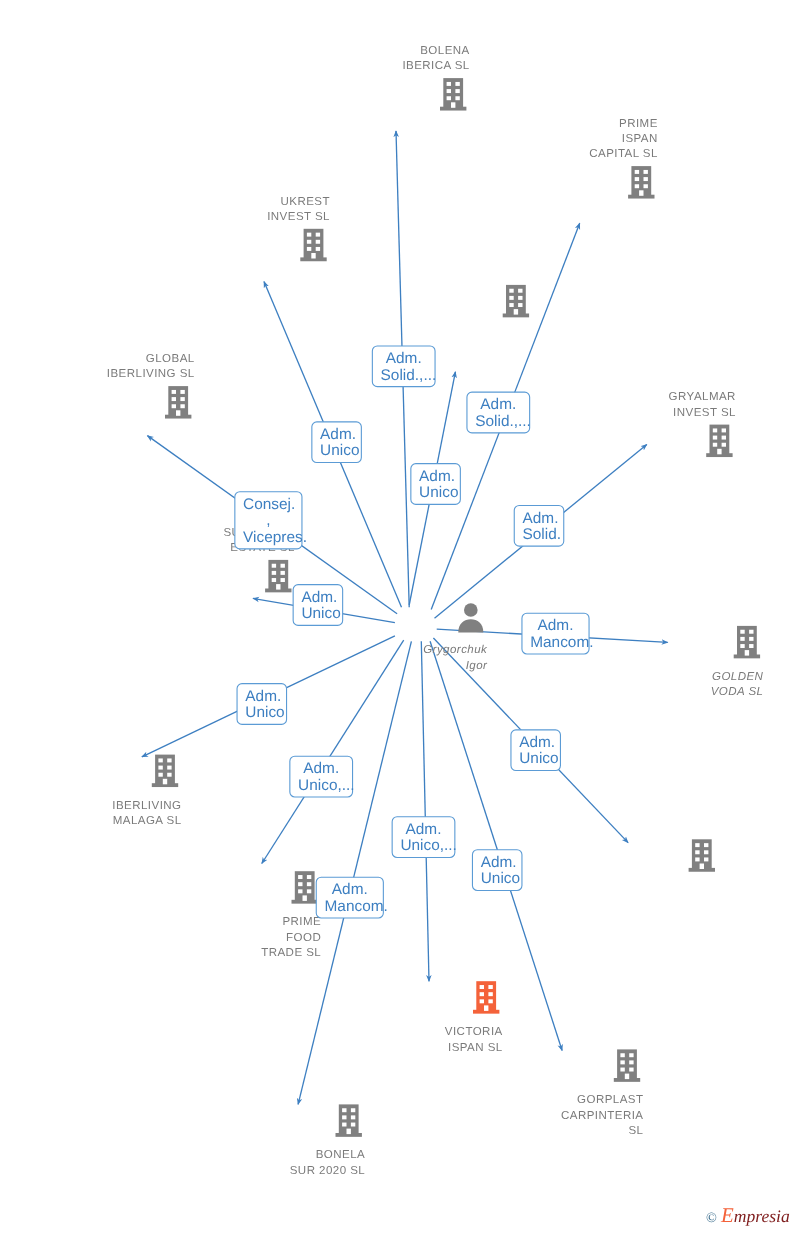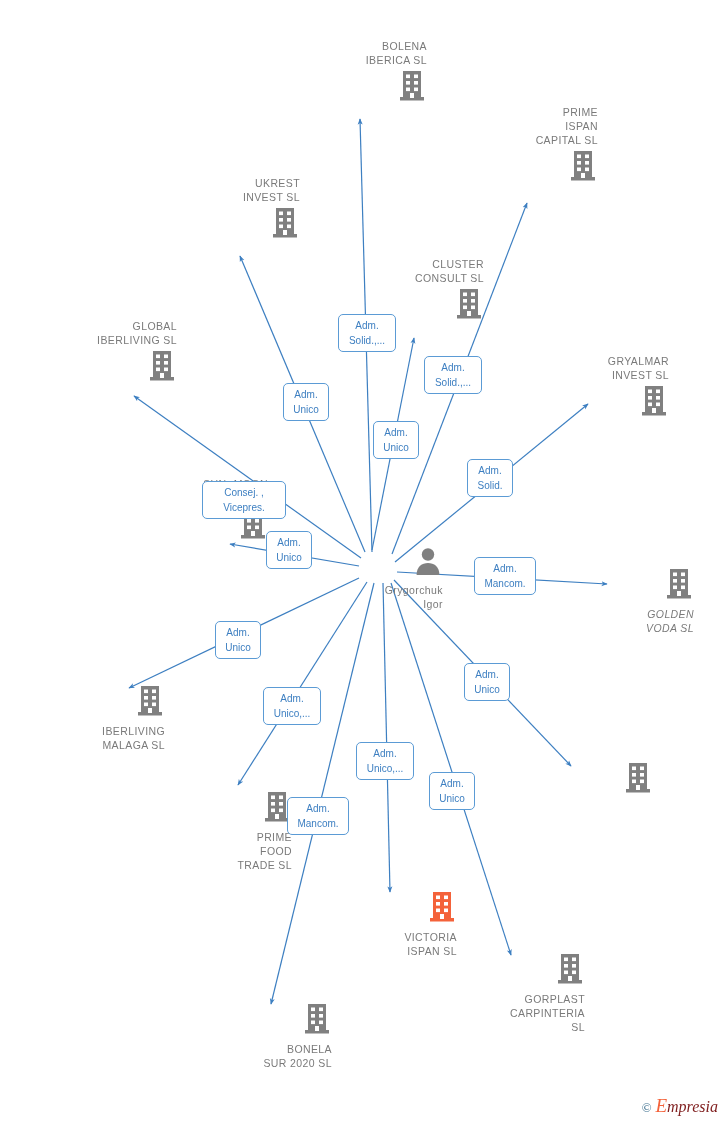--- a/index.html
+++ b/index.html
@@ -49,21 +49,21 @@
   }
   .node.label-above .label { margin-top: 0; margin-bottom: 2px; }
   .node.person .label { color: #7a7a7a; }
   .edge-label {
     position: absolute;
     transform: translate(-50%, -50%);
     background: #ffffff;
     border: 1px solid #5b9bd5;
     border-radius: 5px;
     color: #3d7fc1;
-    font-size: 10px;
+    font-size: 14px;
     line-height: 15px;
     padding: 3px 7px;
     text-align: center;
     white-space: pre-line;
     box-sizing: border-box;
   }
   #watermark {
     position: absolute;
     right: 10px;
     bottom: 8px;
@@ -155,22 +155,20 @@
             <rect x="9" y="5.5" width="4" height="3.6" fill="#fff"></rect>
             <rect x="17" y="5.5" width="4" height="3.6" fill="#fff"></rect>
             <rect x="9" y="12" width="4" height="3.6" fill="#fff"></rect>
             <rect x="17" y="12" width="4" height="3.6" fill="#fff"></rect>
             <rect x="9" y="18.5" width="4" height="3.6" fill="#fff"></rect>
             <rect x="17" y="18.5" width="4" height="3.6" fill="#fff"></rect>
             <rect x="13" y="24" width="4" height="5" fill="#fff"></rect>
           </svg></span>
       </div>
       <div class="node company label-above" style="left: 419px; top: 257px;">
-        <span class="label">CLUSTER
-CONSULT  SL</span>
         <span class="glyph"><svg width="30" height="33" viewBox="0 0 30 33" aria-hidden="true">
             <rect x="6" y="2" width="18" height="27" fill="#808080"></rect>
             <rect x="3" y="28" width="24" height="3.5" fill="#808080"></rect>
             <rect x="9" y="5.5" width="4" height="3.6" fill="#fff"></rect>
             <rect x="17" y="5.5" width="4" height="3.6" fill="#fff"></rect>
             <rect x="9" y="12" width="4" height="3.6" fill="#fff"></rect>
             <rect x="17" y="12" width="4" height="3.6" fill="#fff"></rect>
             <rect x="9" y="18.5" width="4" height="3.6" fill="#fff"></rect>
             <rect x="17" y="18.5" width="4" height="3.6" fill="#fff"></rect>
             <rect x="13" y="24" width="4" height="5" fill="#fff"></rect>
@@ -319,39 +317,39 @@
             <rect x="17" y="5.5" width="4" height="3.6" fill="#fff"></rect>
             <rect x="9" y="12" width="4" height="3.6" fill="#fff"></rect>
             <rect x="17" y="12" width="4" height="3.6" fill="#fff"></rect>
             <rect x="9" y="18.5" width="4" height="3.6" fill="#fff"></rect>
             <rect x="17" y="18.5" width="4" height="3.6" fill="#fff"></rect>
             <rect x="13" y="24" width="4" height="5" fill="#fff"></rect>
           </svg></span>
         <span class="label">BONELA
 SUR 2020  SL</span>
       </div>
-      <div class="node person" style="left: 378px; top: 546px;">
+      <div class="node person" style="left: 378px; top: 546px; font-style: italic;">
         <span class="glyph"><svg width="30" height="30" viewBox="0 0 30 30" aria-hidden="true">
             <circle cx="15" cy="8.5" r="6.2" fill="#808080"></circle>
             <path d="M3.6 29 C3.6 20.6 9 17 15 17 C21 17 26.4 20.6 26.4 29 Z" fill="#808080"></path>
           </svg></span>
         <span class="label">Grygorchuk
 Igor</span>
       </div>
     </div>
   <div id="edge-label-layer">
       <div class="edge-label" style="left: 396px; top: 440px; width: 46px; border-color: rgb(91, 155, 213); color: rgb(61, 127, 193);">Adm.
 Unico</div>
       <div class="edge-label" style="left: 453px; top: 375px; width: 58px; border-color: rgb(91, 155, 213); color: rgb(61, 127, 193);">Adm.
 Solid.,...</div>
       <div class="edge-label" style="left: 306px; top: 402px; width: 46px; border-color: rgb(91, 155, 213); color: rgb(61, 127, 193);">Adm.
 Unico</div>
       <div class="edge-label" style="left: 367px; top: 333px; width: 58px; border-color: rgb(91, 155, 213); color: rgb(61, 127, 193);">Adm.
 Solid.,...</div>
-      <div class="edge-label" style="left: 244px; top: 473px; width: 84px; border-color: rgb(91, 155, 213); color: rgb(61, 127, 193); margin-top: 27px;">Consej. ,
+      <div class="edge-label" style="left: 244px; top: 473px; width: 62px; border-color: rgb(91, 155, 213); color: rgb(61, 127, 193);">Consej. ,
 Vicepres.</div>
       <div class="edge-label" style="left: 490px; top: 478px; width: 46px; border-color: rgb(91, 155, 213); color: rgb(61, 127, 193);">Adm.
 Solid.</div>
       <div class="edge-label" style="left: 289px; top: 550px; width: 46px; border-color: rgb(91, 155, 213); color: rgb(61, 127, 193);">Adm.
 Unico</div>
       <div class="edge-label" style="left: 505px; top: 576px; width: 62px; border-color: rgb(91, 155, 213); color: rgb(61, 127, 193);">Adm.
 Mancom.</div>
       <div class="edge-label" style="left: 238px; top: 640px; width: 46px; border-color: rgb(91, 155, 213); color: rgb(61, 127, 193);">Adm.
 Unico</div>
       <div class="edge-label" style="left: 487px; top: 682px; width: 46px; border-color: rgb(91, 155, 213); color: rgb(61, 127, 193);">Adm.

